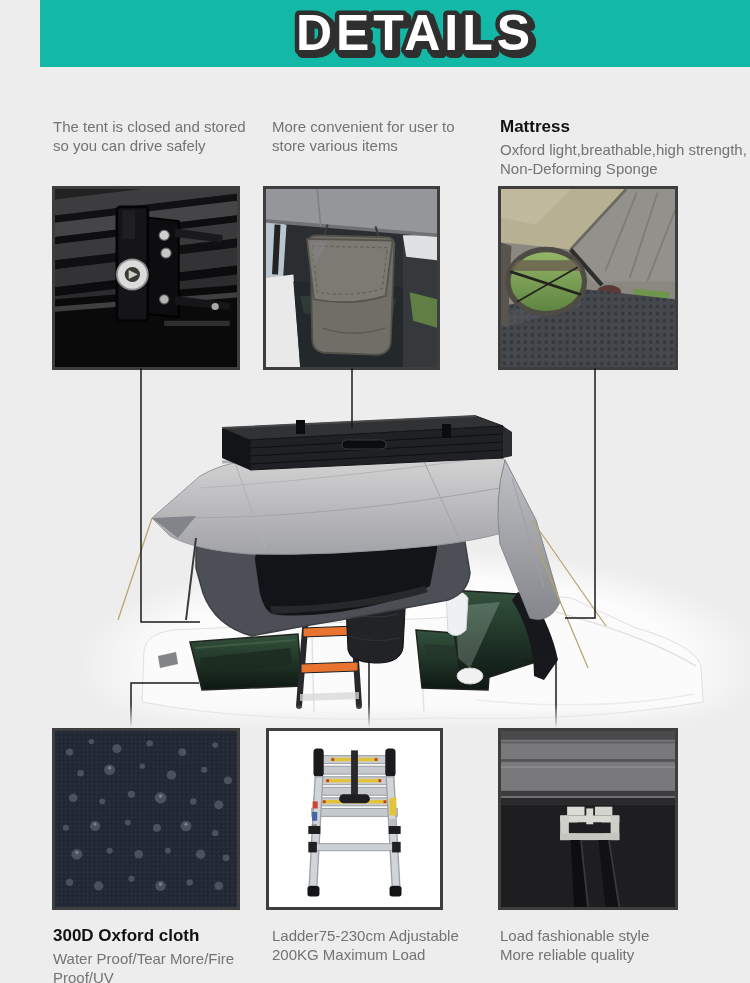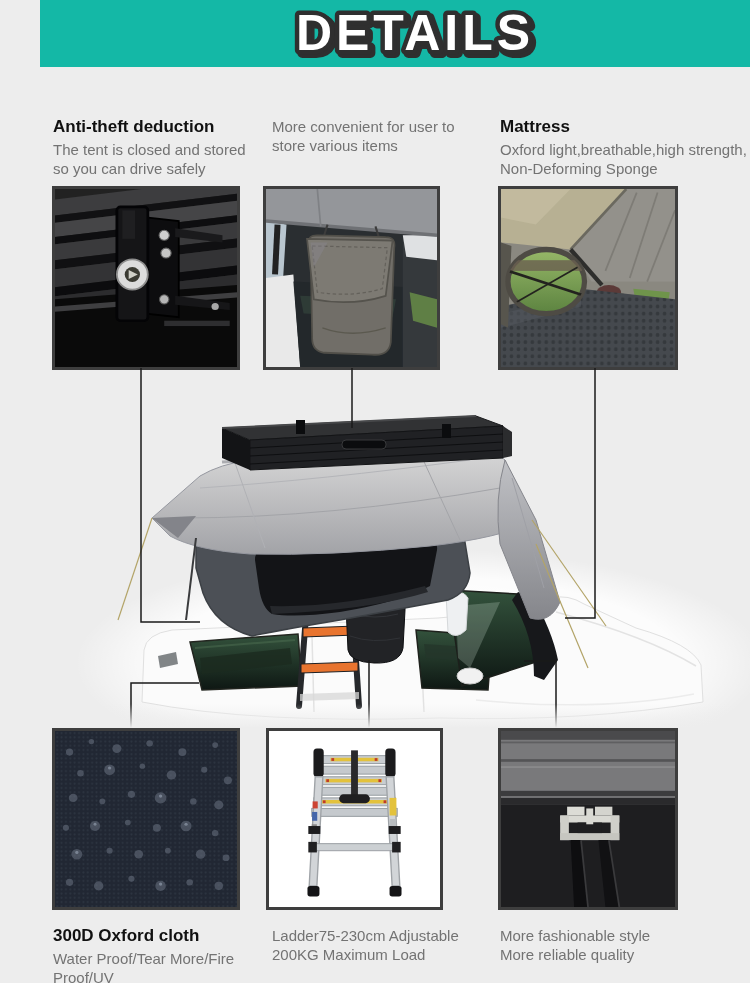--- a/index.html
+++ b/index.html
@@ -22,21 +22,20 @@
 <div id="page">
 
   <div class="banner">
     <svg viewBox="0 0 750 67">
       <text x="378" y="53" text-anchor="middle" font-size="50" fill="#2f2f2f" stroke="#2f2f2f" stroke-width="10" stroke-linejoin="round" paint-order="stroke">DETAILS</text>
       <text x="375" y="50" text-anchor="middle" font-size="50" fill="#ffffff" stroke="#2f2f2f" stroke-width="9" stroke-linejoin="round" paint-order="stroke">DETAILS</text>
     </svg>
   </div>
 
   <div class="feat" style="left:53px;top:117px;width:205px;">
-    <div class="title">Anti-theft deduction</div>
     <div class="desc-line">The tent is closed and stored</div>
     <div class="desc-line">so you can drive safely</div>
   </div>
   <div class="feat" style="left:272px;top:117px;width:215px;">
     <div class="desc-line">More convenient for user to</div>
     <div class="desc-line">store various items</div>
   </div>
   <div class="feat" style="left:500px;top:117px;width:248px;">
     <div class="title">Mattress</div>
     <div class="desc-line">Oxford light,breathable,high strength,</div>
@@ -388,17 +387,17 @@
   <div class="feat" style="left:53px;top:926px;width:210px;">
     <div class="title">300D Oxford cloth</div>
     <div class="desc-line">Water Proof/Tear More/Fire</div>
     <div class="desc-line">Proof/UV</div>
   </div>
   <div class="feat" style="left:272px;top:926px;width:215px;">
     <div class="desc-line">Ladder75-230cm Adjustable</div>
     <div class="desc-line">200KG Maximum Load</div>
   </div>
   <div class="feat" style="left:500px;top:926px;width:235px;">
-    <div class="desc-line">More fashionable style</div>
+    <div class="desc-line">Load fashionable style</div>
     <div class="desc-line">More reliable quality</div>
   </div>
 
 </div>
 
 </body></html>

